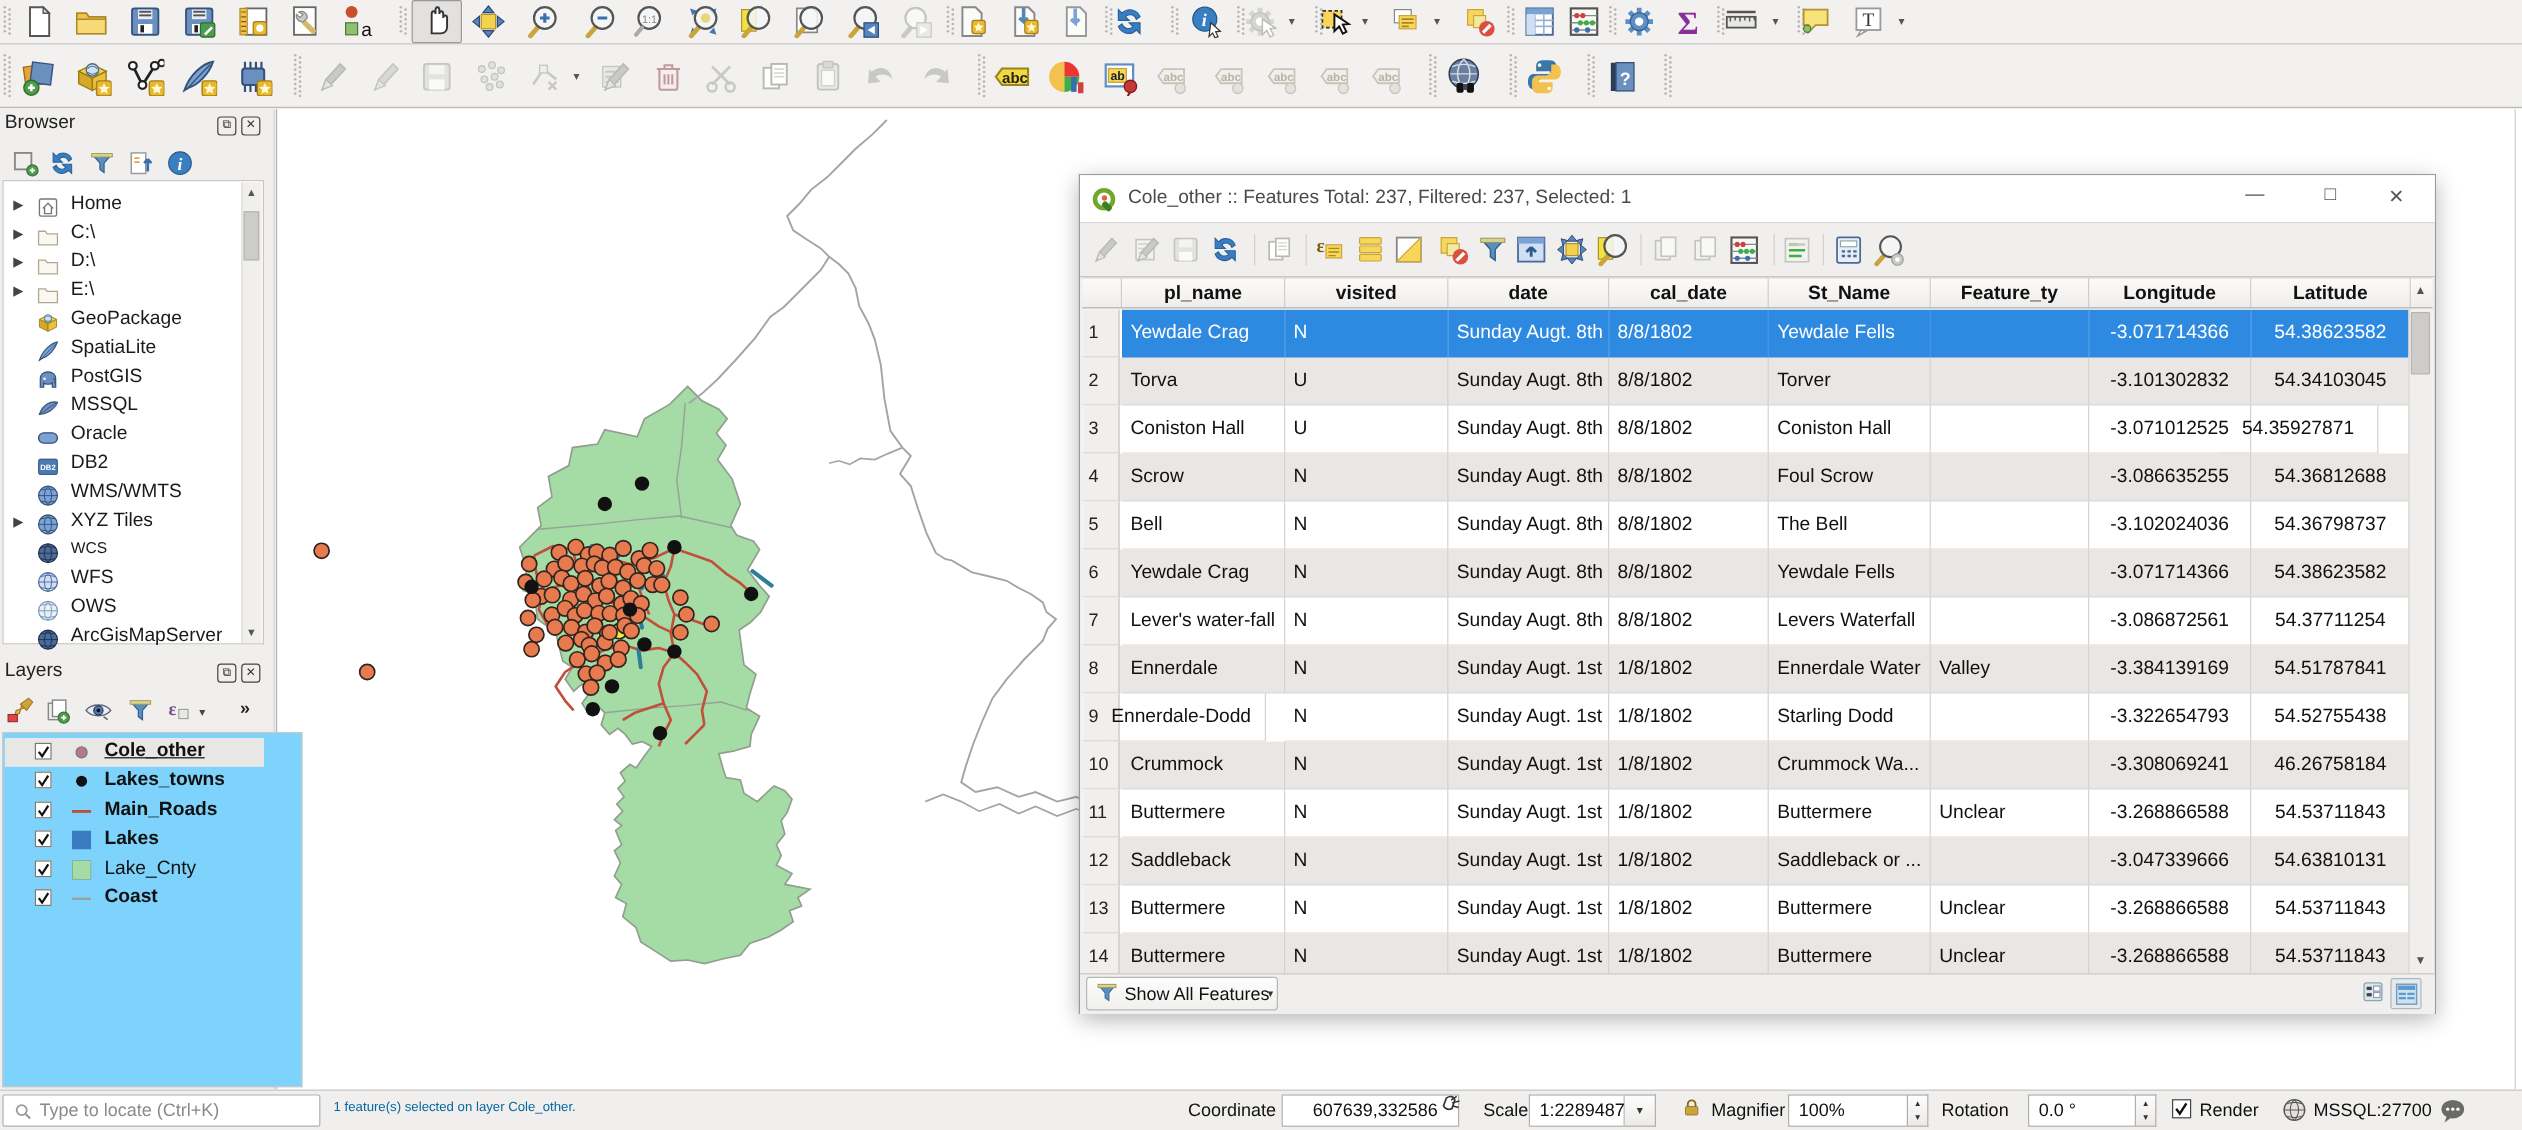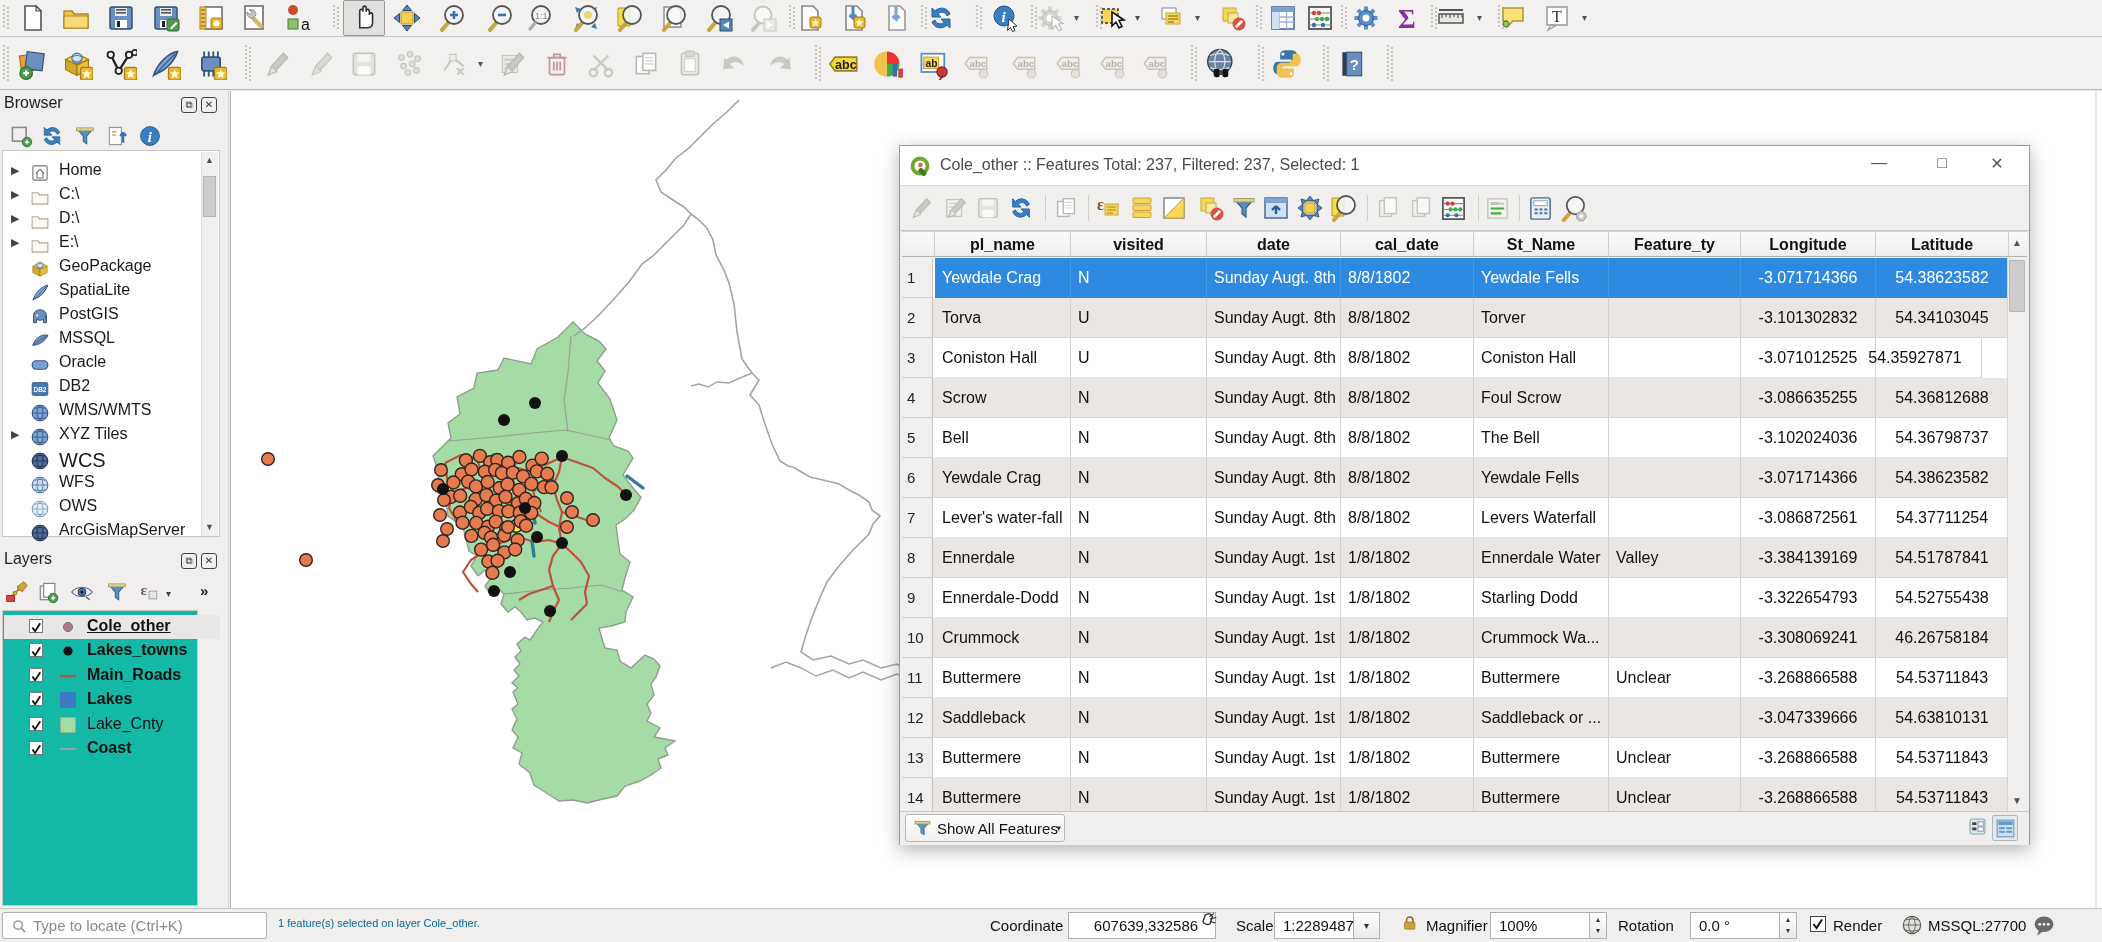--- a/index.html
+++ b/index.html
@@ -4,21 +4,21 @@
 html,body { width:2102px; height:942px; overflow:hidden; font-family:"Liberation Sans", sans-serif; }
 body { background:#f0efed; position:relative; }
 .abs { position:absolute; }
 #tb1 { left:0; top:0; width:2102px; height:37px; background:#f2f1ef; border-bottom:1px solid #c9c8c6; }
 #tb2 { left:0; top:38px; width:2102px; height:52px; background:#f2f1ef; border-bottom:1px solid #b9b8b6; }
 #leftcol { left:0; top:91px; width:229px; height:817px; background:#f0efed; border-right:1px solid #d5d4d2; }
 #canvas { left:230px; top:91px; width:1872px; height:817px; background:#ffffff; border-left:1px solid #b5b4b2; }
 #status { left:0; top:908px; width:2102px; height:34px; background:#f0efed; border-top:1px solid #c9c8c6; font-size:15px; color:#1a1a1a; }
 .pbtn { position:absolute; width:16px; height:16px; border:1.4px solid #444; border-radius:3px; font-size:10px; line-height:14px; text-align:center; color:#333; }
 #btree { position:absolute; left:2px; top:59px; width:218px; height:387px; background:#fff; border:1px solid #c8c7c5; }
-#ltree { position:absolute; left:2px; top:519px; width:196px; height:387px; background:#14b8a6; border:1px solid #c8c7c5; height:296px; }
+#ltree { position:absolute; left:2px; top:519px; width:250px; height:387px; background:#7dd3fc; border:1px solid #c8c7c5; height:296px; }
 #attrwin { left:899px; top:145px; width:1131px; height:700px; background:#f0efed; border:1px solid #9a9a98; box-shadow:0 5px 18px rgba(0,0,0,0.3); }
 #attrwin .titlebar { position:absolute; left:0; top:0; width:100%; height:40px; background:#fff; border-bottom:1px solid #d8d6d4; }
 #attrwin .wtitle { position:absolute; left:40px; top:10px; font-size:16px; color:#4a4a4a; }
 #attrwin .wbtn { position:absolute; top:8px; font-size:16px; color:#555; width:30px; text-align:center; }
 #attrwin .wtoolbar { position:absolute; left:0; top:41px; width:100%; height:44px; background:#f0efed; border-bottom:1px solid #c9c8c6; }
 #attrwin .vsep { position:absolute; top:8px; width:1px; height:26px; background:#d0cfcc; }
 .hdrcell { position:absolute; top:0; height:100%; font-size:16px; font-weight:bold; color:#111; text-align:center; border-right:1px solid #cfcecc; line-height:25px; }
 .cell { position:absolute; top:0; height:100%; font-size:16px; color:#111; line-height:39px; padding:0 7px; border-right:1px solid #d4d2d0; white-space:nowrap; overflow:hidden; }
 .num { text-align:center; }
 #attrwin .thead { position:absolute; left:2px; top:85px; width:1125px; height:26px; background:linear-gradient(#fcfbfa,#efedeb); border-bottom:1px solid #b2b1af; border-top:1px solid #d5d4d2; }
@@ -934,21 +934,21 @@
             <circle cx="14" cy="14" r="11" fill="#7aa3d4" stroke="#33517a" stroke-width="1.4"></circle>
             <path d="M3 14 h22 M14 3 a16 16 0 0 1 0 22 M14 3 a16 16 0 0 0 0 22 M6 7.5 a14 7 0 0 1 16 0 M6 20.5 a14 7 0 0 0 16 0" stroke="#33517a" fill="none" stroke-width="1.1"></path>
           </svg></span>
         <span style="position:absolute;left:56px;top:0px;font-size:16px;color:#1a1a1a;white-space:nowrap">XYZ Tiles</span>
       </div>
       <div style="position:absolute;left:0;top:298px;width:196px;height:24px">
         <span style="position:absolute;left:27px;top:2px;width:20px;height:20px"><svg width="20" height="20" viewBox="0 0 28 28">
             <circle cx="14" cy="14" r="11" fill="#4a6a9a" stroke="#20304a" stroke-width="1.4"></circle>
             <path d="M3 14 h22 M14 3 a16 16 0 0 1 0 22 M14 3 a16 16 0 0 0 0 22 M6 7.5 a14 7 0 0 1 16 0 M6 20.5 a14 7 0 0 0 16 0" stroke="#20304a" fill="none" stroke-width="1.1"></path>
           </svg></span>
-        <span style="position:absolute;left:56px;top:0px;font-size:20px;color:#1a1a1a;white-space:nowrap">WCS</span>
+        <span style="position:absolute;left:56px;top:0px;font-size:13px;color:#1a1a1a;white-space:nowrap">WCS</span>
       </div>
       <div style="position:absolute;left:0;top:322px;width:196px;height:24px">
         <span style="position:absolute;left:27px;top:2px;width:20px;height:20px"><svg width="20" height="20" viewBox="0 0 28 28">
             <circle cx="14" cy="14" r="11" fill="#cfe0f4" stroke="#4a6a9a" stroke-width="1.4"></circle>
             <path d="M3 14 h22 M14 3 a16 16 0 0 1 0 22 M14 3 a16 16 0 0 0 0 22 M6 7.5 a14 7 0 0 1 16 0 M6 20.5 a14 7 0 0 0 16 0" stroke="#4a6a9a" fill="none" stroke-width="1.1"></path>
           </svg></span>
         <span style="position:absolute;left:56px;top:0px;font-size:16px;color:#1a1a1a;white-space:nowrap">WFS</span>
       </div>
       <div style="position:absolute;left:0;top:346px;width:196px;height:24px">
         <span style="position:absolute;left:27px;top:2px;width:20px;height:20px"><svg width="20" height="20" viewBox="0 0 28 28">
@@ -1268,21 +1268,21 @@
         <div class="cell" style="left:169px;width:136px">N</div>
         <div class="cell" style="left:305px;width:134px">Sunday Augt. 1st</div>
         <div class="cell" style="left:439px;width:133px">1/8/1802</div>
         <div class="cell" style="left:572px;width:135px">Ennerdale Water</div>
         <div class="cell" style="left:707px;width:132px">Valley</div>
         <div class="cell num" style="left:839px;width:135px">-3.384139169</div>
         <div class="cell num" style="left:974px;width:133px">54.51787841</div>
       </div>
       <div class="trow odd" style="top:320px">
         <div class="cell rn" style="left:0px;width:31px">9</div>
-        <div class="cell" style="left:33px;width:136px">Ennerdale-Dodd</div>
+        <div class="cell" style="left:17px;width:136px">Ennerdale-Dodd</div>
         <div class="cell" style="left:169px;width:136px">N</div>
         <div class="cell" style="left:305px;width:134px">Sunday Augt. 1st</div>
         <div class="cell" style="left:439px;width:133px">1/8/1802</div>
         <div class="cell" style="left:572px;width:135px">Starling Dodd</div>
         <div class="cell" style="left:707px;width:132px"></div>
         <div class="cell num" style="left:839px;width:135px">-3.322654793</div>
         <div class="cell num" style="left:974px;width:133px">54.52755438</div>
       </div>
       <div class="trow even" style="top:360px">
         <div class="cell rn" style="left:0px;width:31px">10</div>

